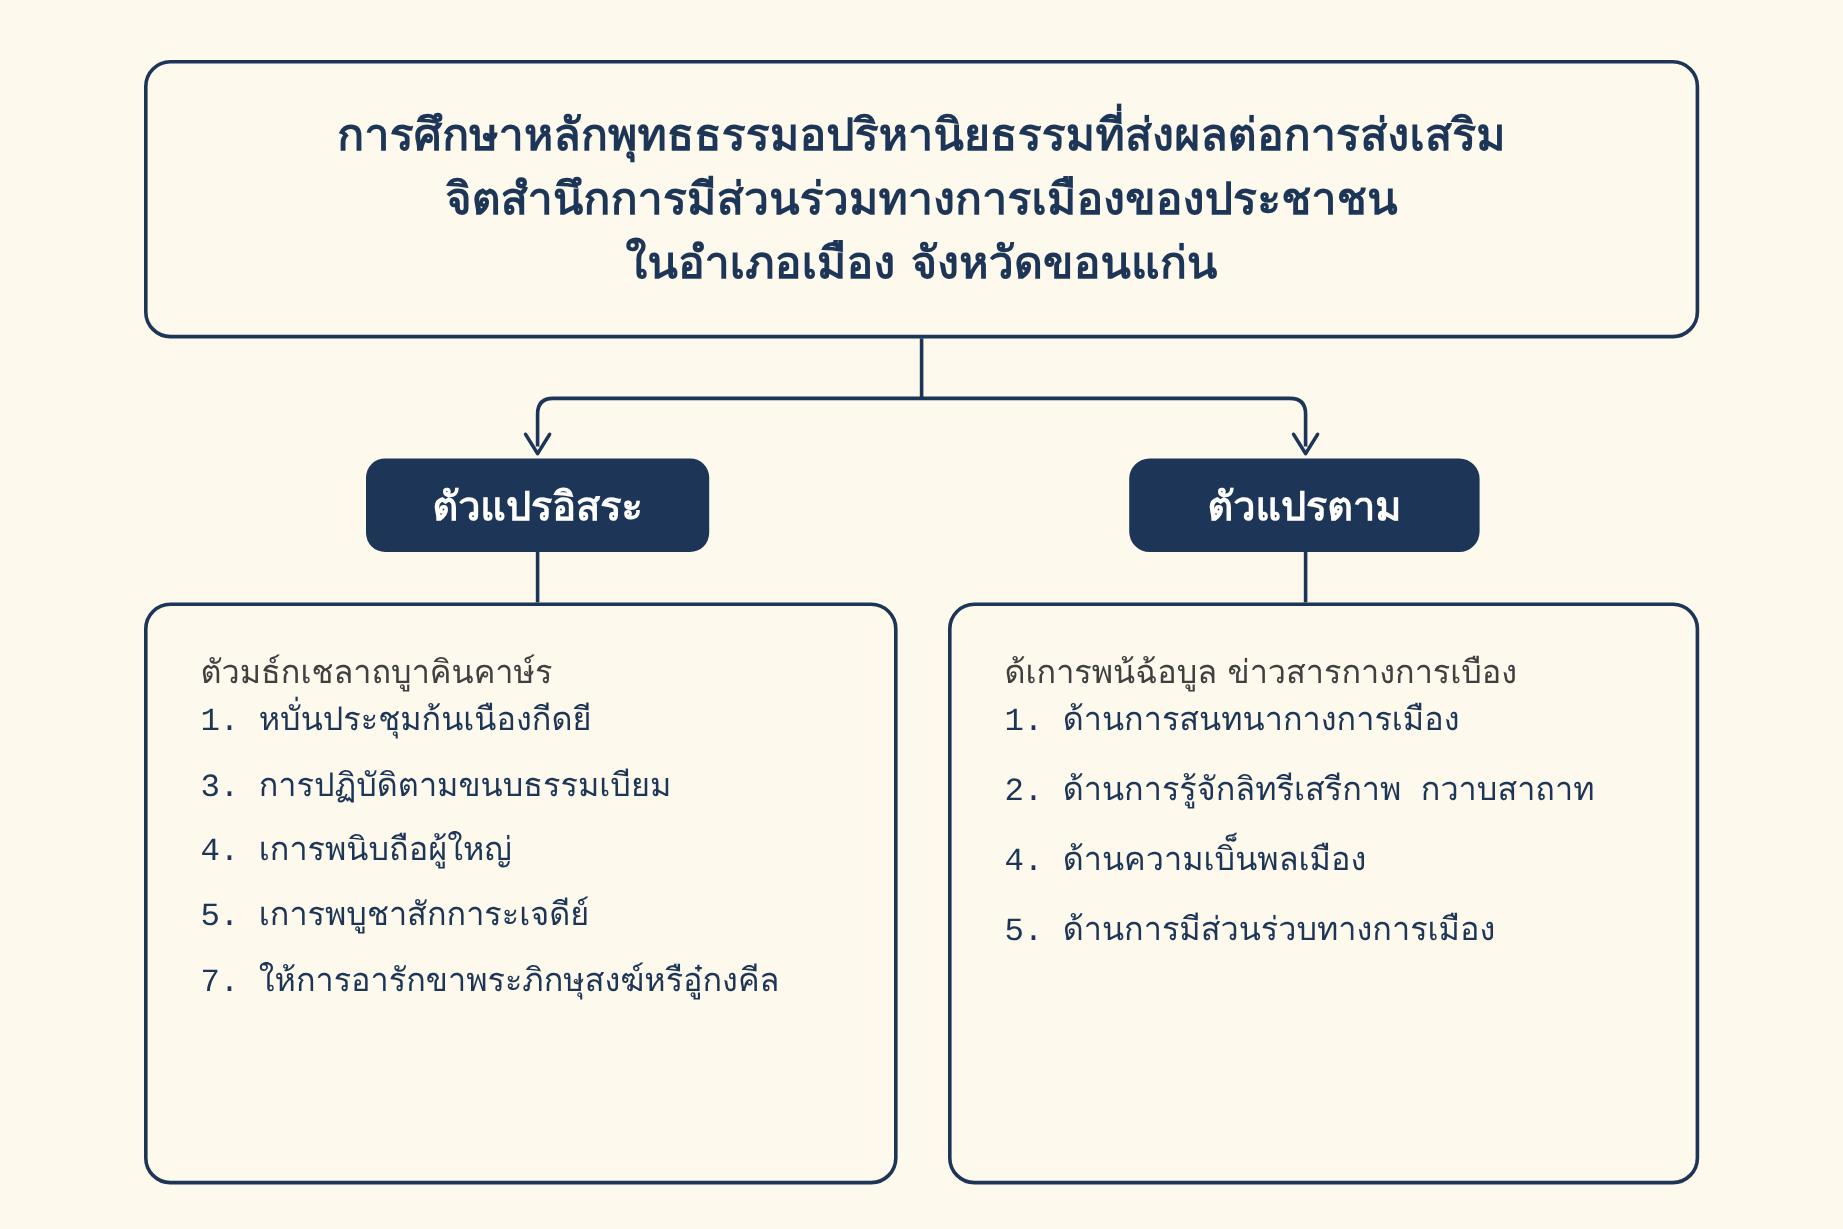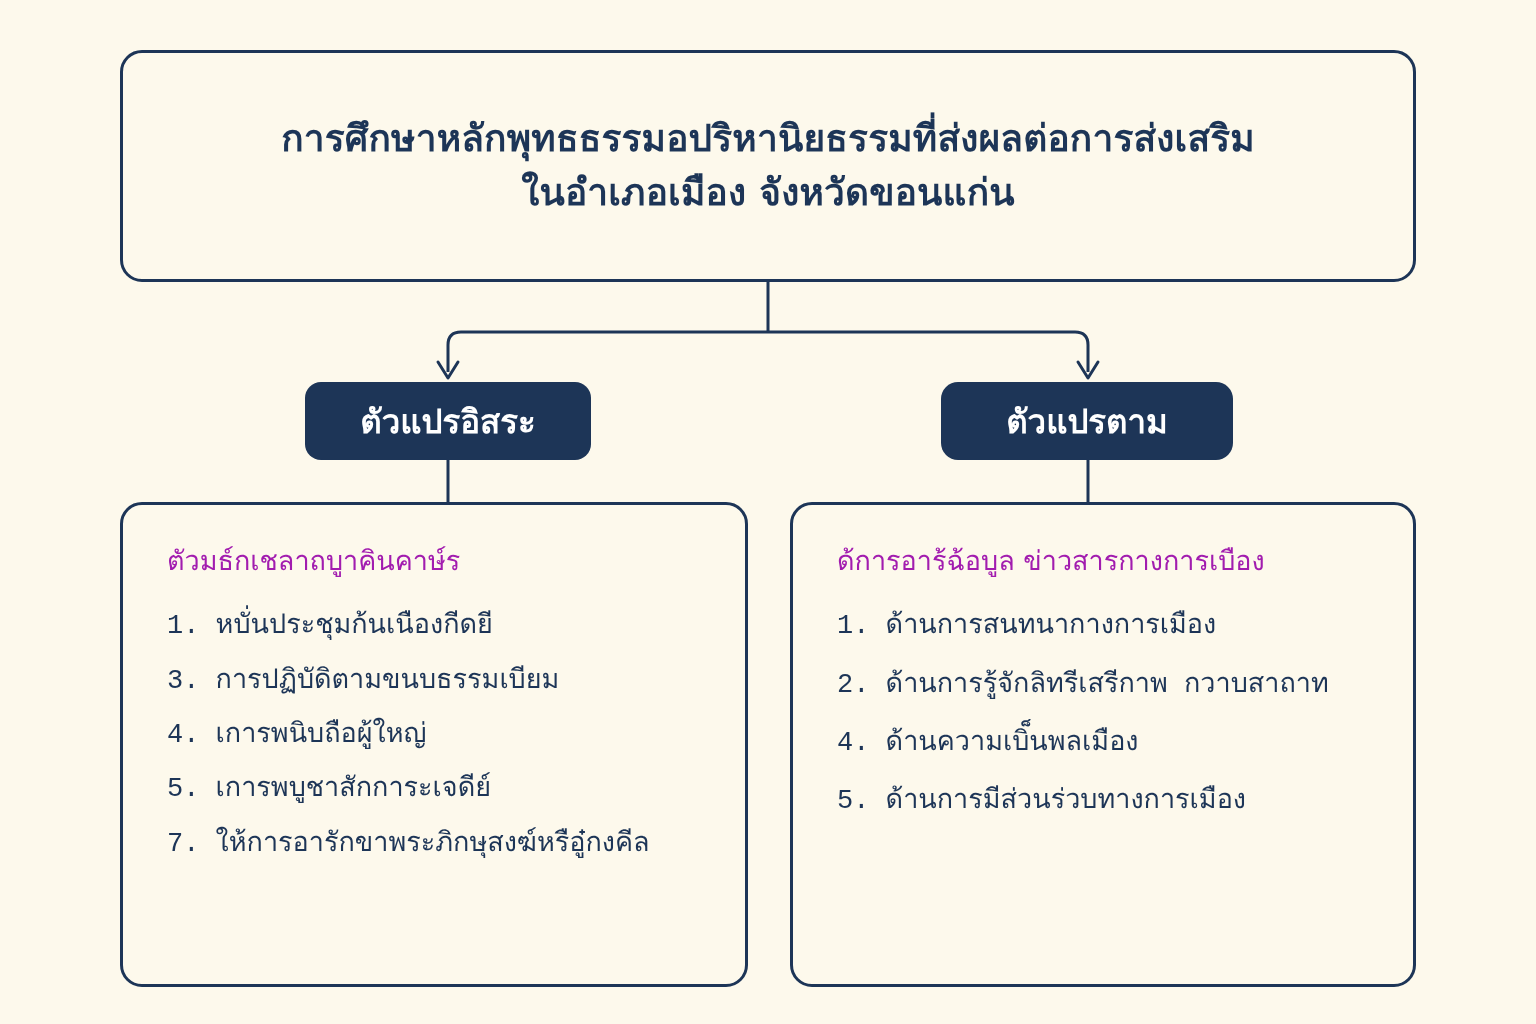--- a/index.html
+++ b/index.html
@@ -96,22 +96,22 @@
   }
   .box-right {
     left: 790px;
     top: 502px;
     width: 626px;
     height: 485px;
   }
   .box-heading {
     font-size: 27px;
     line-height: 1.3;
-    margin-bottom: 30px;
-    color: #a21caf;
+    margin-bottom: 6px;
+    color: #404040;
   }
   ul.item-list {
     list-style: none;
     margin: 0;
     padding: 0;
     font-family: Liberation Mono, monospace;
   }
   ul.item-list li {
     font-size: 27px;
     line-height: 1.35;
@@ -123,20 +123,21 @@
     margin-bottom: 22px;
   }
 </style>
 </head>
 <body>
 
 <div id="canvas">
 
   <div class="title-box">
     <div class="title-line">การศึกษาหลักพุทธธรรมอปริหานิยธรรมที่ส่งผลต่อการส่งเสริม</div>
+    <div class="title-line">จิตสำนึกการมีส่วนร่วมทางการเมืองของประชาชน</div>
     <div class="title-line">ในอำเภอเมือง จังหวัดขอนแก่น</div>
   </div>
 
   <svg class="connectors" viewBox="0 0 1536 1024">
 
     <path d="M768 282 L768 332" stroke="#1d3557" stroke-width="3" fill="none"></path>
 
     <path d="M448 372 L448 345 Q448 332 461 332 L1075 332 Q1088 332 1088 345 L1088 372" stroke="#1d3557" stroke-width="3" fill="none"></path>
 
     <path d="M438 362 L448 378 L458 362" stroke="#1d3557" stroke-width="3" fill="none" stroke-linecap="round" stroke-linejoin="round"></path>
@@ -161,21 +162,21 @@
     <ul class="item-list">
       <li>1. หบั่นประชุมก้นเนืองกีดยี</li>
       <li>3. การปฏิบัดิตามขนบธรรมเบียม</li>
       <li>4. เการพนิบถือผู้ใหญ่</li>
       <li>5. เการพบูชาสักการะเจดีย์</li>
       <li>7. ให้การอารักขาพระภิกษุสงฆ์หรือู๋กงคีล</li>
     </ul>
   </div>
 
   <div class="content-box box-right">
-    <div class="box-heading">ด้การอาร้ฉ้อบูล ข่าวสารกางการเบือง</div>
+    <div class="box-heading">ด้เการพน้ฉ้อบูล ข่าวสารกางการเบือง</div>
     <ul class="item-list">
       <li>1. ด้านการสนทนากางการเมือง</li>
       <li>2. ด้านการรู้จักลิทรีเสรีกาพ กวาบสาถาท</li>
       <li>4. ด้านความเบิ็นพลเมือง</li>
       <li>5. ด้านการมีส่วนร่วบทางการเมือง</li>
     </ul>
   </div>
 
 </div>
 

